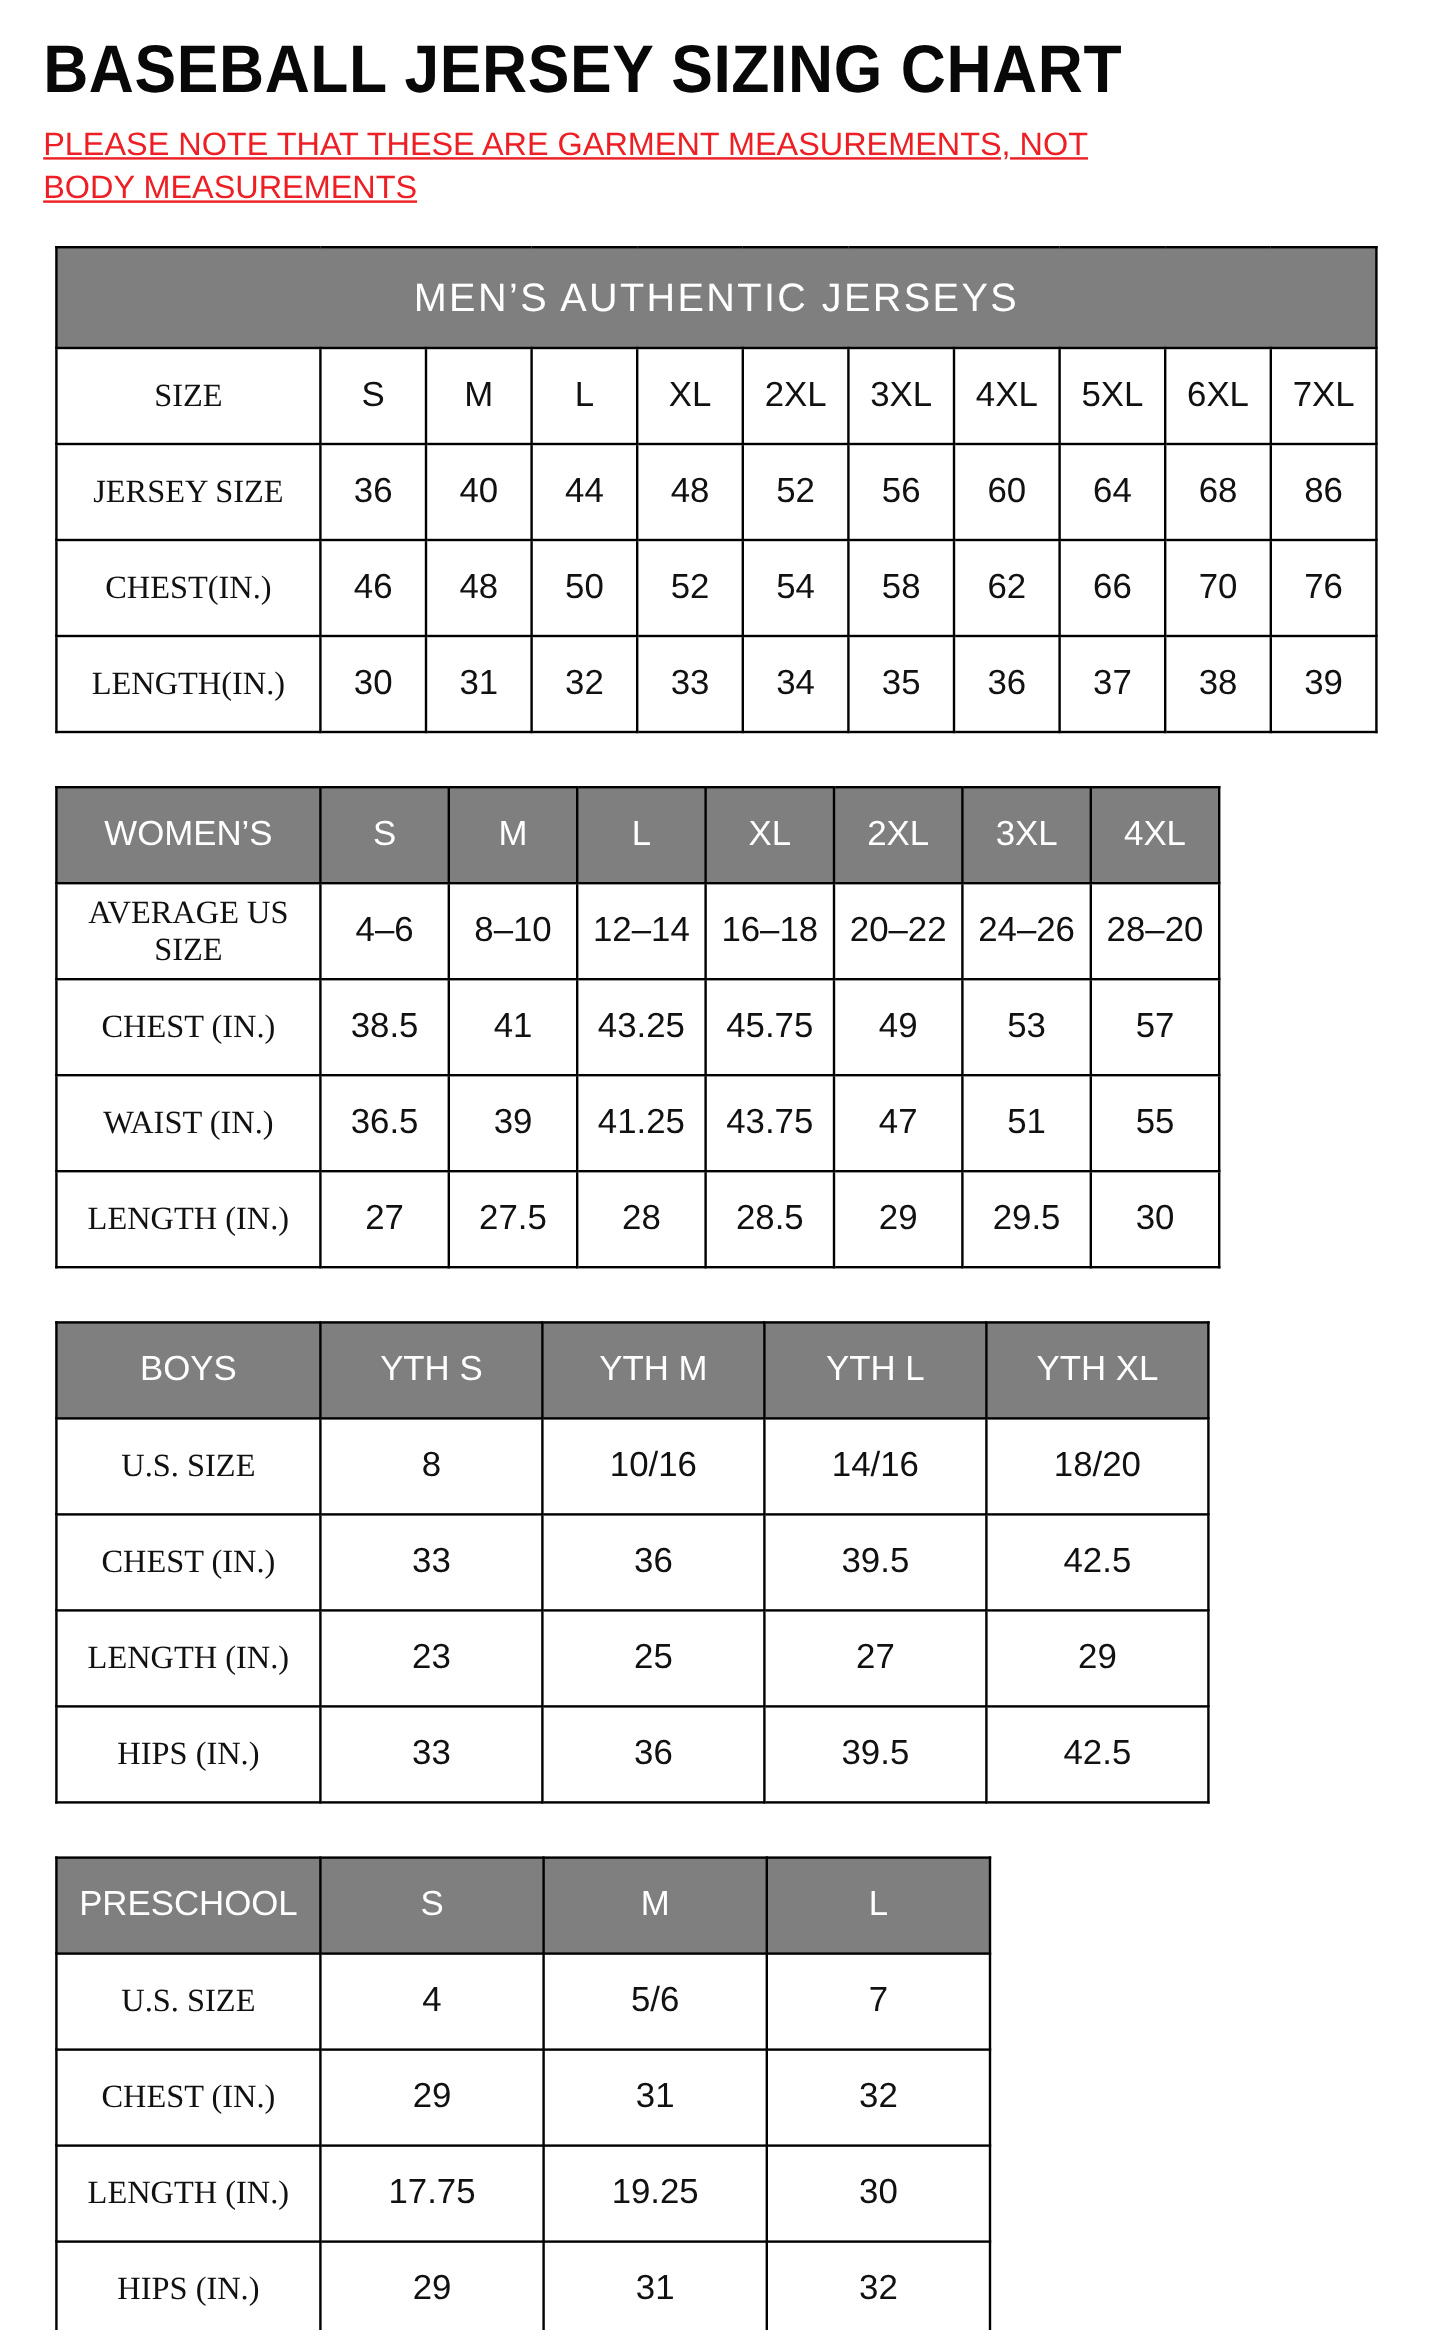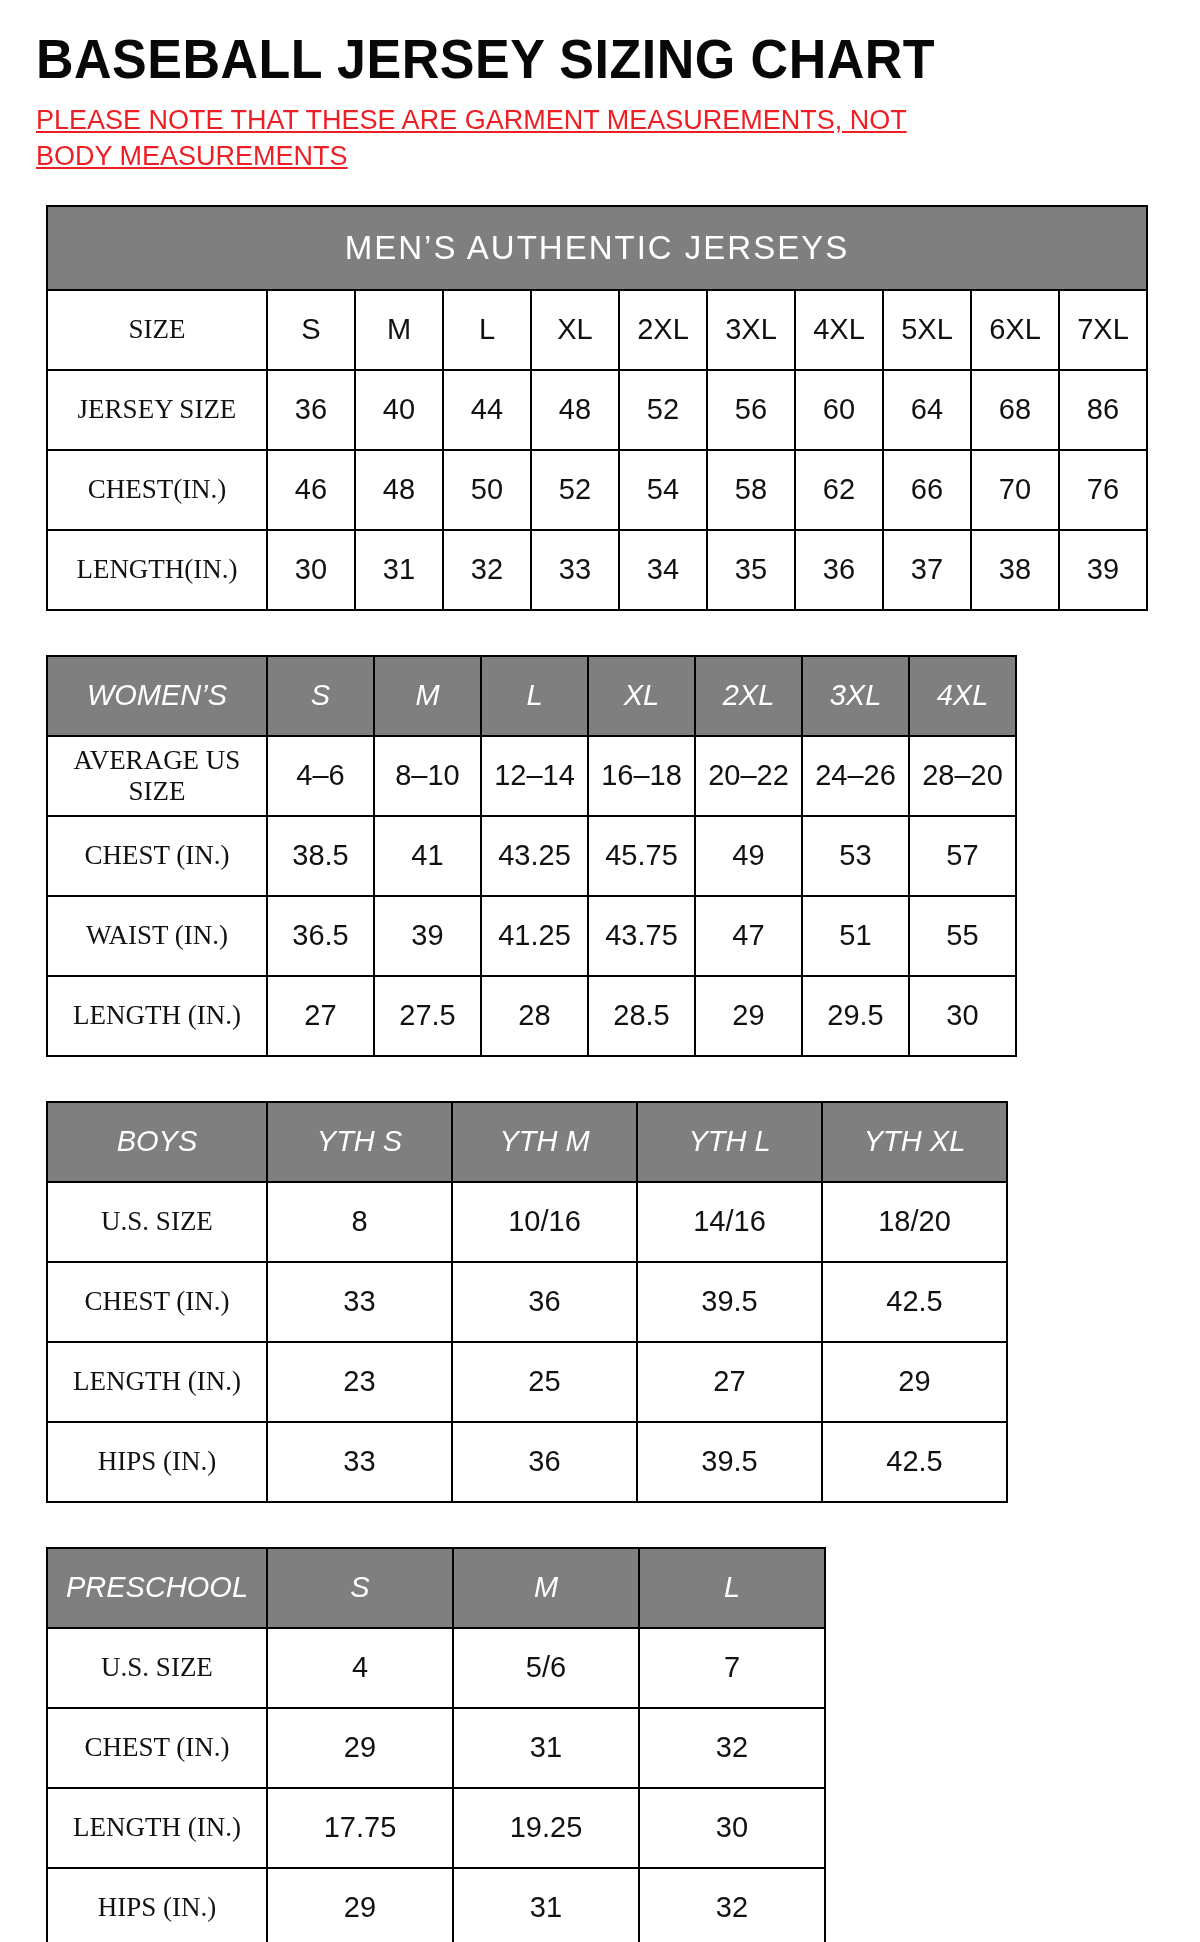--- a/index.html
+++ b/index.html
@@ -49,21 +49,20 @@
     height:74px;
     padding:2px 4px;
     background:#fff;
     line-height:1.15;
   }
   td.label{ font-size:27px;font-family:Liberation Serif, serif; }
   td.hdr{
     background:var(--gray);
     color:#fff;
     font-size:29px;
-    font-style:italic;
   }
   td.merged{
     background:var(--gray);
     color:#fff;
     font-size:33px;
     letter-spacing:2px;
     height:78px;
   }
   col.cl{width:220px;}
   col.cm{width:88px;}

